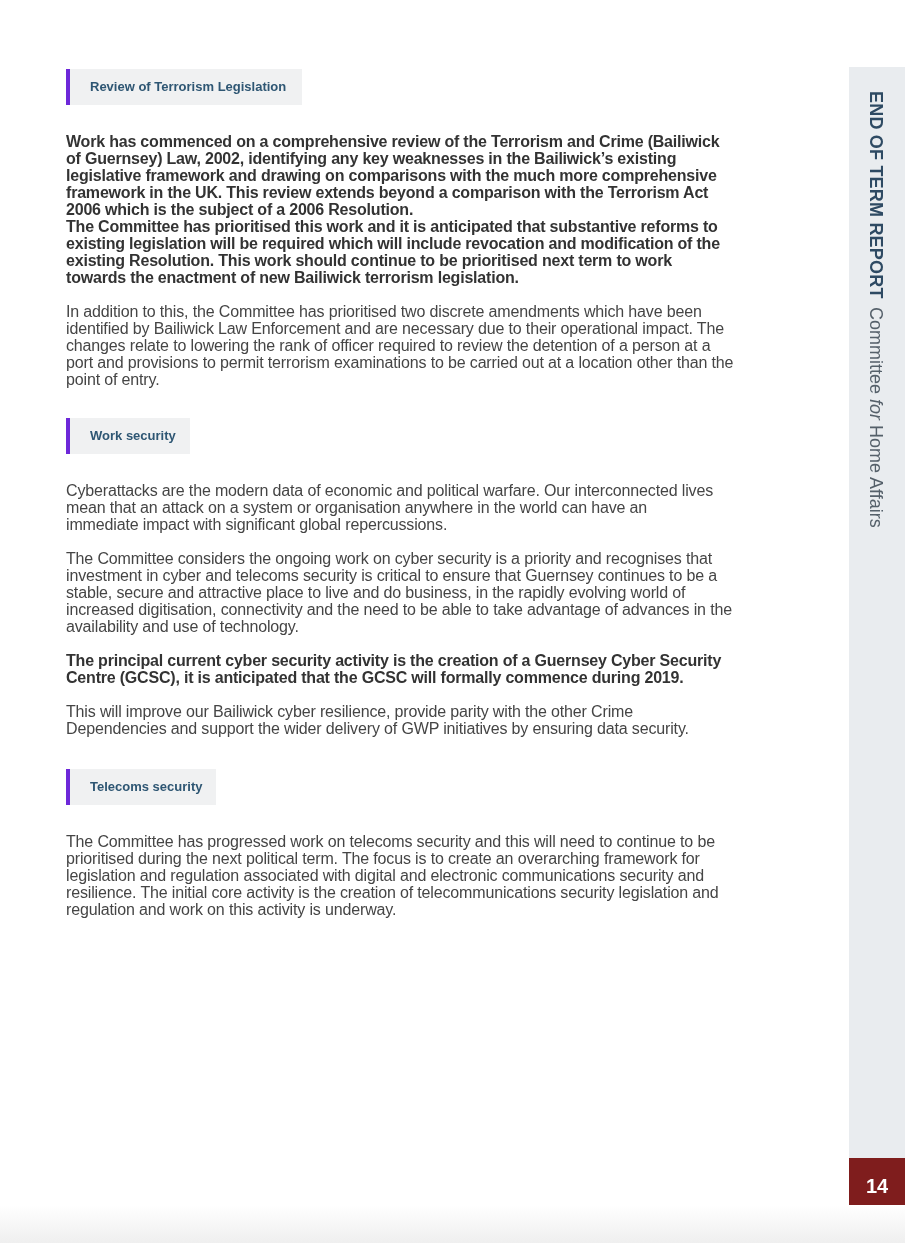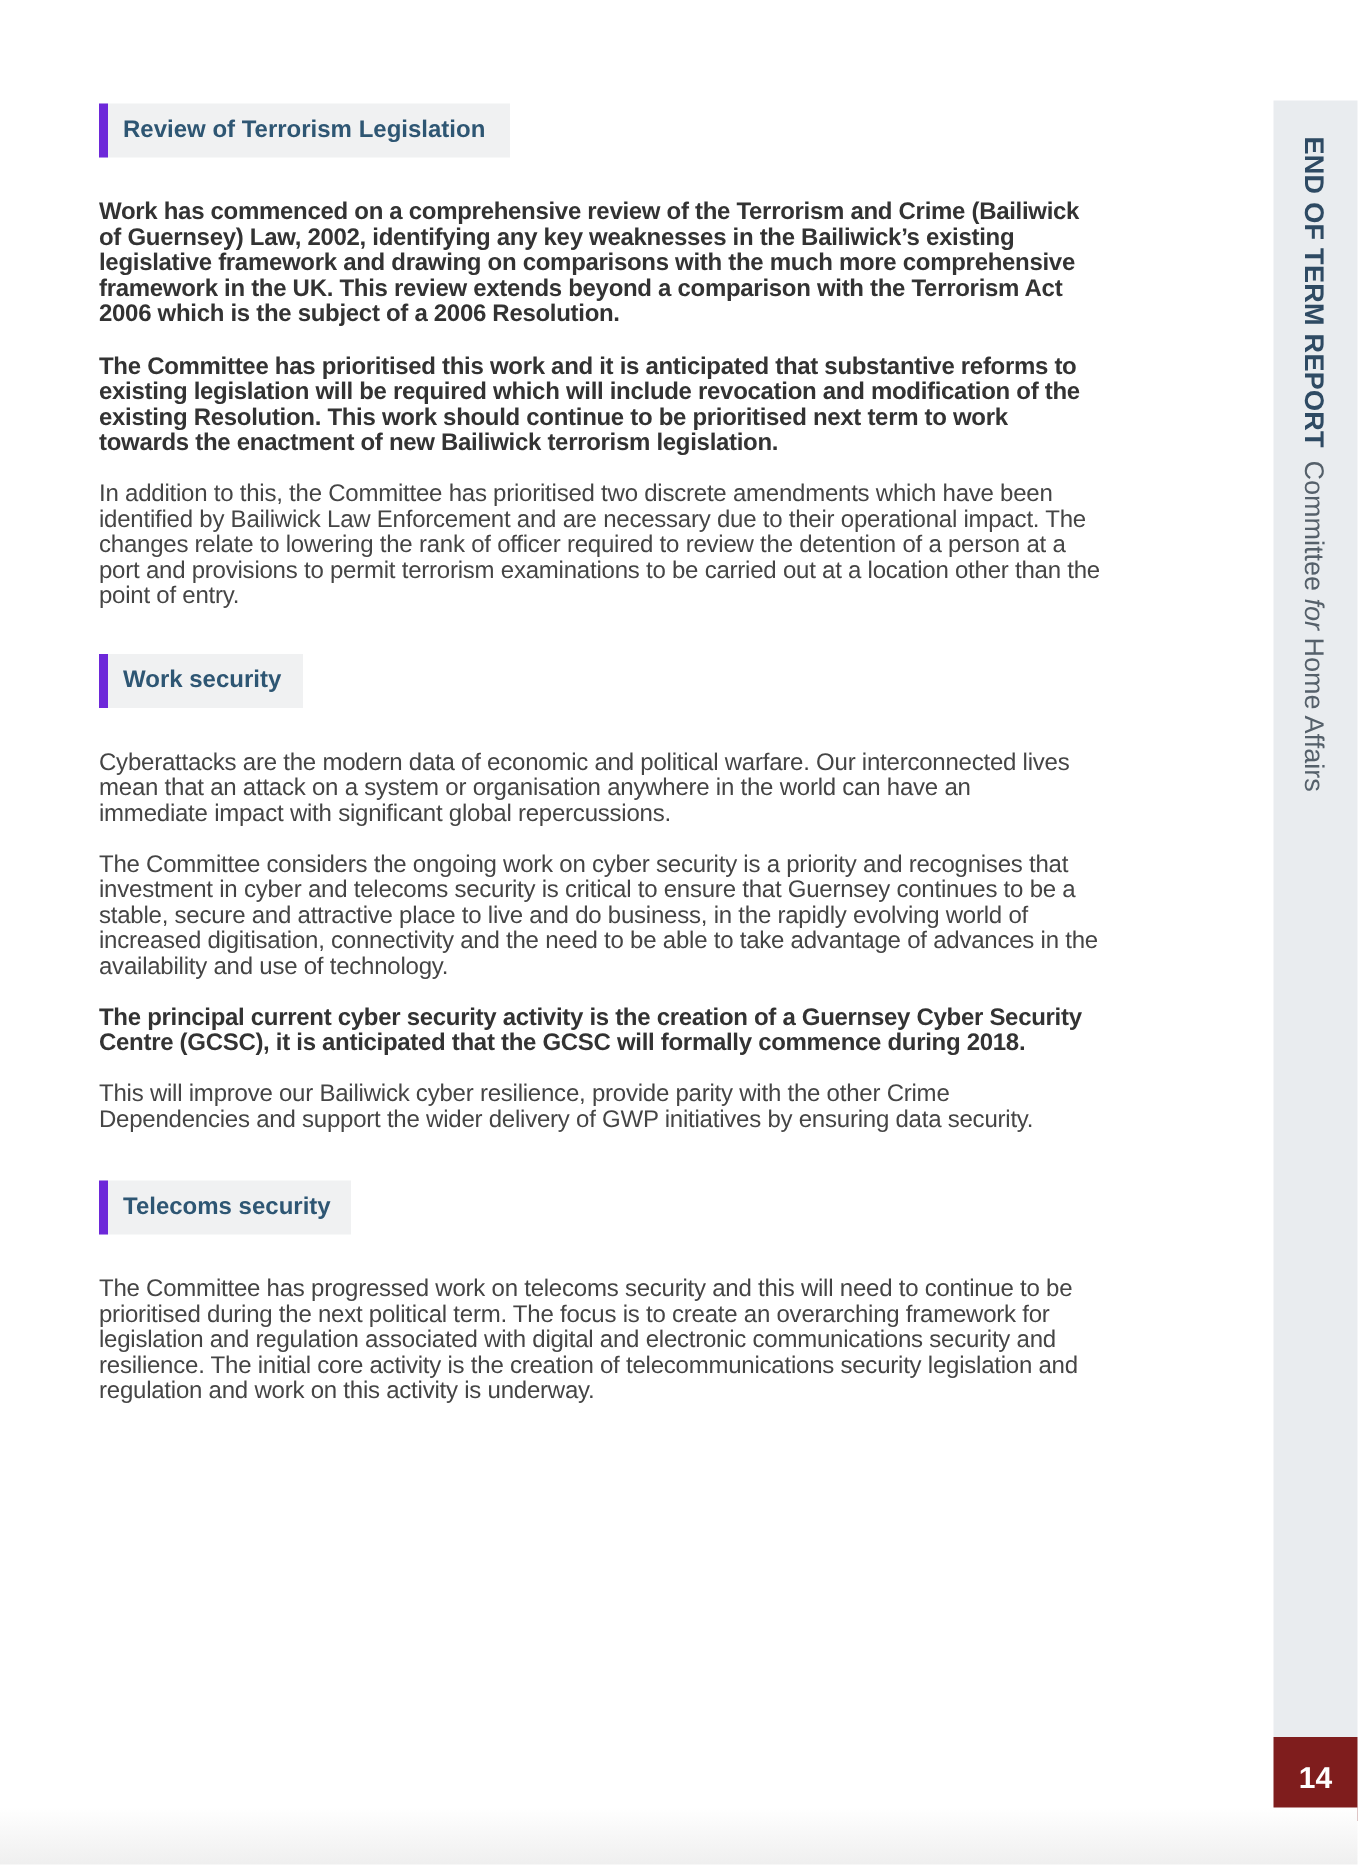--- a/index.html
+++ b/index.html
@@ -24,26 +24,26 @@
     }
     .content {
       position: absolute;
       left: 66px;
       top: 66px;
       width: 676px;
     }
     .section-heading {
       display: inline-block;
       background: #f0f1f2;
-      border-left: 6px solid #6d28d9;
+      border-left: 4px solid #6d28d9;
       color: #2e5673;
       font-weight: bold;
-      font-size: 16px;
+      font-size: 13px;
       line-height: 20px;
-      padding: 8px 14px 8px 10px;
+      padding: 8px 14px 8px 20px;
       margin: 0;
     }
     .section-heading.h1 { padding-right: 16px; }
     p {
       margin: 0;
       font-size: 16px;
       line-height: 17px;
       letter-spacing: -0.15px;
       color: #454545;
     }
@@ -107,29 +107,29 @@
 </head>
 <body>
 
 <div class="page">
 
   <div class="content">
 
     <section>
       <h2 class="section-heading h1" style="margin-top:3px;">Review of Terrorism Legislation</h2>
       <p class="bold" style="margin-top:28px; width:662px;">Work has commenced on a comprehensive review of the Terrorism and Crime (Bailiwick of Guernsey) Law, 2002, identifying any key weaknesses in the Bailiwick’s existing legislative framework and drawing on comparisons with the much more comprehensive framework in the UK. This review extends beyond a comparison with the Terrorism Act 2006 which is the subject of a 2006 Resolution.</p>
-      <p class="bold" style="margin-top:18px; width:662px;">The Committee has prioritised this work and it is anticipated that substantive reforms to existing legislation will be required which will include revocation and modification of the existing Resolution. This work should continue to be prioritised next term to work towards the enactment of new Bailiwick terrorism legislation.</p>
+      <p class="bold" style="width:662px;">The Committee has prioritised this work and it is anticipated that substantive reforms to existing legislation will be required which will include revocation and modification of the existing Resolution. This work should continue to be prioritised next term to work towards the enactment of new Bailiwick terrorism legislation.</p>
       <p style="margin-top:17px; width:668px;">In addition to this, the Committee has prioritised two discrete amendments which have been identified by Bailiwick Law Enforcement and are necessary due to their operational impact. The changes relate to lowering the rank of officer required to review the detention of a person at a port and provisions to permit terrorism examinations to be carried out at a location other than the point of entry.</p>
     </section>
 
     <section>
       <h2 class="section-heading" style="margin-top:30px;">Work security</h2>
       <p style="margin-top:28px; width:650px;">Cyberattacks are the modern data of economic and political warfare. Our interconnected lives mean that an attack on a system or organisation anywhere in the world can have an immediate impact with significant global repercussions.</p>
       <p style="margin-top:17px; width:676px;">The Committee considers the ongoing work on cyber security is a priority and recognises that investment in cyber and telecoms security is critical to ensure that Guernsey continues to be a stable, secure and attractive place to live and do business, in the rapidly evolving world of increased digitisation, connectivity and the need to be able to take advantage of advances in the availability and use of technology.</p>
-      <p class="bold" style="margin-top:17px; width:676px;">The principal current cyber security activity is the creation of a Guernsey Cyber Security Centre (GCSC), it is anticipated that the GCSC will formally commence during 2018.</p>
+      <p class="bold" style="margin-top:17px; width:676px;">The principal current cyber security activity is the creation of a Guernsey Cyber Security Centre (GCSC), it is anticipated that the GCSC will formally commence during 2019.</p>
       <p style="margin-top:17px; width:660px;">This will improve our Bailiwick cyber resilience, provide parity with the other Crime Dependencies and support the wider delivery of GWP initiatives by ensuring data security.</p>
     </section>
 
     <section>
       <h2 class="section-heading" style="margin-top:32px;">Telecoms security</h2>
       <p style="margin-top:28px; width:672px;">The Committee has progressed work on telecoms security and this will need to continue to be prioritised during the next political term. The focus is to create an overarching framework for legislation and regulation associated with digital and electronic communications security and resilience. The initial core activity is the creation of telecommunications security legislation and regulation and work on this activity is underway.</p>
     </section>
 
   </div>
 

